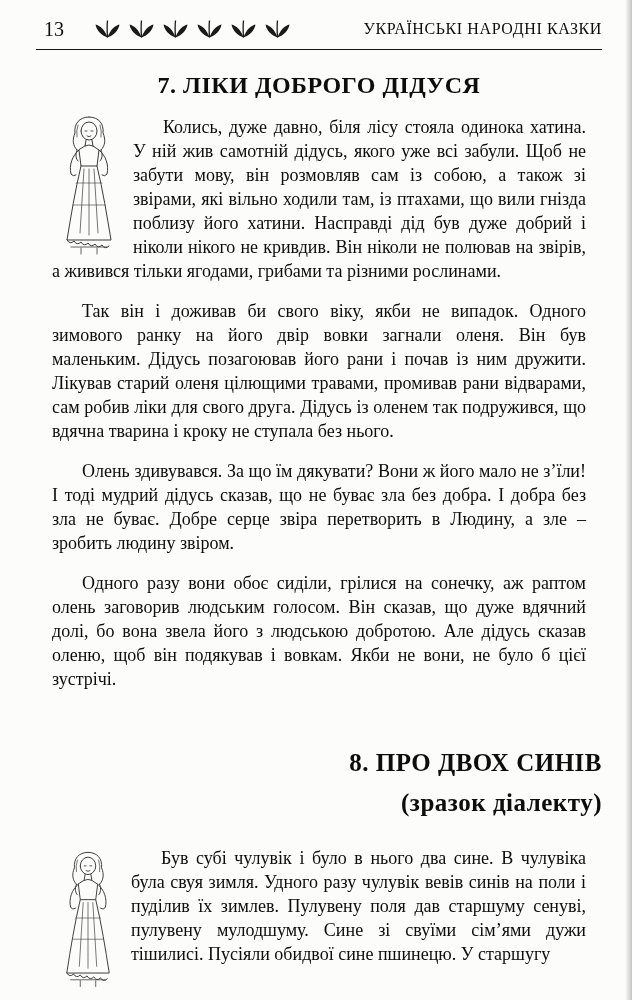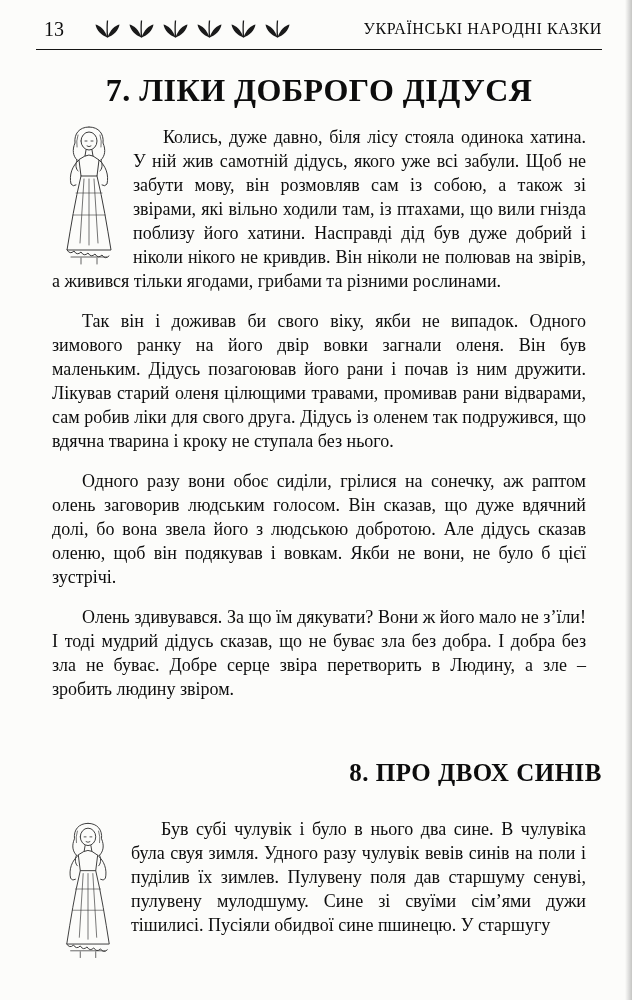--- a/index.html
+++ b/index.html
@@ -18,21 +18,21 @@
   
   .page-header { display: flex; align-items: center; height: 30px; }
   .page-number { font-size: 20px; padding-left: 8px; }
   .ornaments { display: flex; align-items: center; gap: 7px; margin-left: 30px; }
   .ornament svg { display: block; }
   .running-head { margin-left: auto; font-size: 16px; letter-spacing: 0.6px; white-space: nowrap; }
   .header-rule { border-bottom: 1.6px solid #141414; margin-top: 5px; }
 
   
   .story-title {
-    text-align: center; font-size: 32px; font-weight: bold;
+    text-align: center; font-size: 24px; font-weight: bold;
     margin: 22px 0 16px; letter-spacing: 0.5px;
   }
   .story2-title {
     text-align: right; font-weight: bold; font-size: 25px;
     margin: 52px 0 24px; line-height: 1.58; letter-spacing: 0.5px;
   }
   .story2-title span { display: block; }
 
   
   .body-text p {
@@ -126,26 +126,27 @@
             <path d="M24 56 L20 120 M34 56 L38 120 M29 56 L29 122" stroke-width="0.7"></path>
             <path d="M16 70 L42 70 M13 92 L45 92" stroke-width="0.6"></path>
             <path d="M7 127 q3 5 7 1 q3 5 7 1 q3 5 7 1 q3 5 7 1 q3 5 7 1 q3 5 7 1"></path>
             <path d="M11 134 h36 M21 135 l0 6 M37 135 l0 6" stroke-width="0.8"></path>
           </g>
         </svg>
       </span>
       <span>Колись, дуже давно, біля лісу стояла одинока хатина. У ній жив самотній дідусь, якого уже всі забули. Щоб не забути мову, він розмовляв сам із собою, а також зі звірами, які вільно ходили там, із птахами, що вили гнізда поблизу його хатини. Насправді дід був дуже добрий і ніколи нікого не кривдив. Він ніколи не полював на звірів, а живився тільки ягодами, грибами та різними рослинами.</span>
     </p>
     <p>Так він і доживав би свого віку, якби не випадок. Одного зимового ранку на його двір вовки загнали оленя. Він був маленьким. Дідусь позагоював його рани і почав із ним дружити. Лікував старий оленя цілющими травами, промивав рани відварами, сам робив ліки для свого друга. Дідусь із оленем так подружився, що вдячна тварина і кроку не ступала без нього.</p>
+    <p>Олень здивувався. За що їм дякувати? Вони ж його мало не з’їли! І тоді мудрий дідусь сказав, що не буває зла без добра. І добра без зла не буває. Добре серце звіра перетворить в Людину, а зле – зробить людину звіром.</p>
     <p>Одного разу вони обоє сиділи, грілися на сонечку, аж раптом олень заговорив людським голосом. Він сказав, що дуже вдячний долі, бо вона звела його з людською добротою. Але дідусь сказав оленю, щоб він подякував і вовкам. Якби не вони, не було б цієї зустрічі.</p>
-    <p>Олень здивувався. За що їм дякувати? Вони ж його мало не з’їли! І тоді мудрий дідусь сказав, що не буває зла без добра. І добра без зла не буває. Добре серце звіра перетворить в Людину, а зле – зробить людину звіром.</p>
   </div>
 
   <h2 class="story2-title">
     <span>8. ПРО ДВОХ СИНІВ</span>
+    <span>(зразок діалекту)</span>
   </h2>
 
   <div class="body-text">
     <p>
       <span class="illus">
         <svg width="56" height="148" viewBox="0 0 58 148">
           <g fill="none" stroke="#3a3a3a" stroke-width="1" stroke-linecap="round">
             <path d="M29 6 C19 6 14 13 15 22 C12 29 13 35 17 39 M29 6 C39 6 44 13 43 22 C46 29 45 35 41 39"></path>
             <path d="M17 39 C15 44 16 48 18 50 M41 39 C43 44 42 48 40 50"></path>
             <path d="M21 20 a8 9 0 1 0 16 0 a8 9 0 1 0 -16 0"></path>

